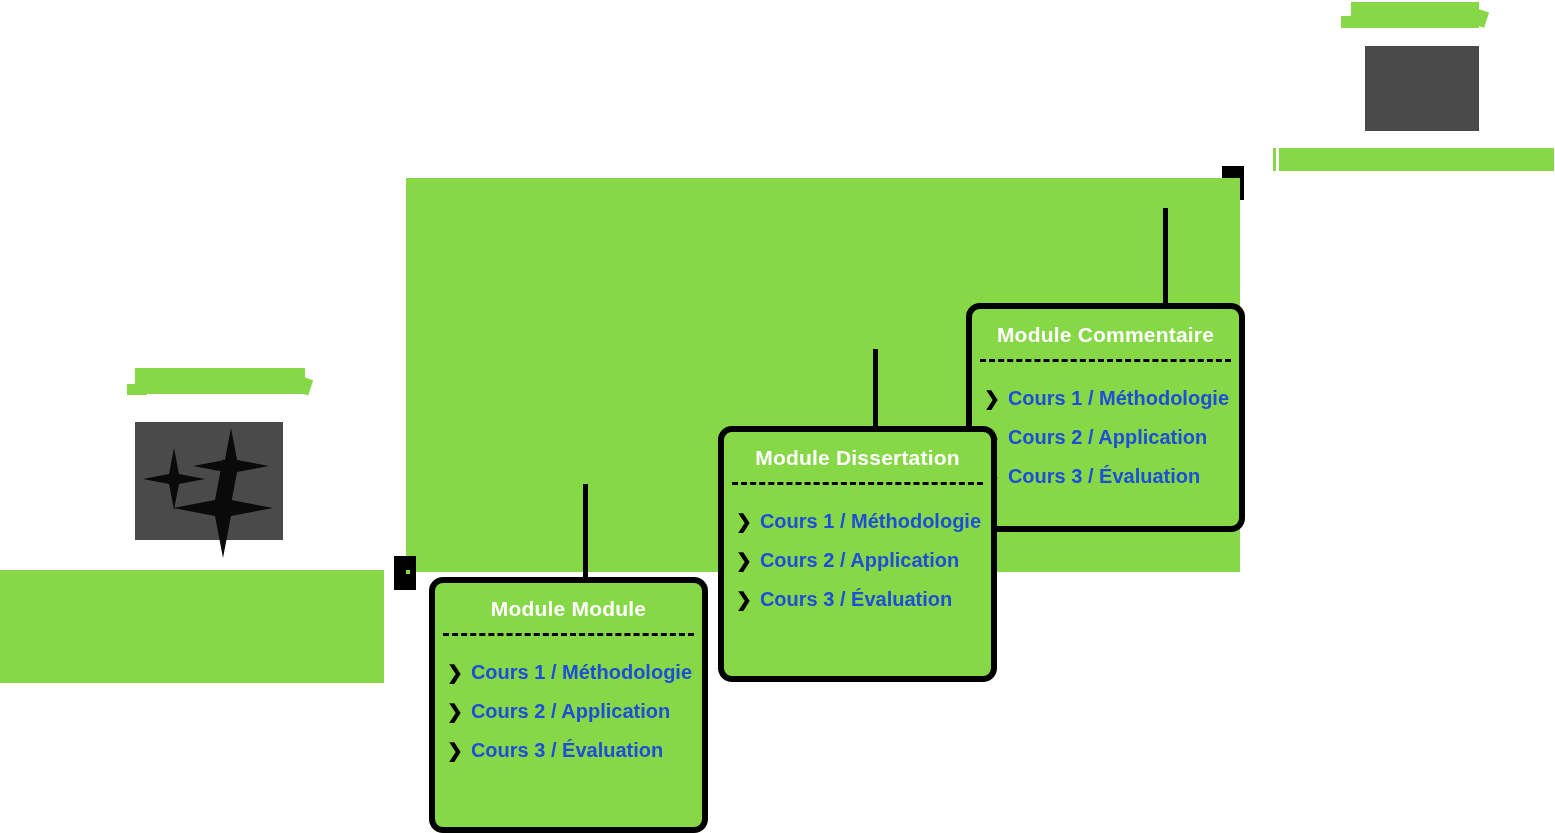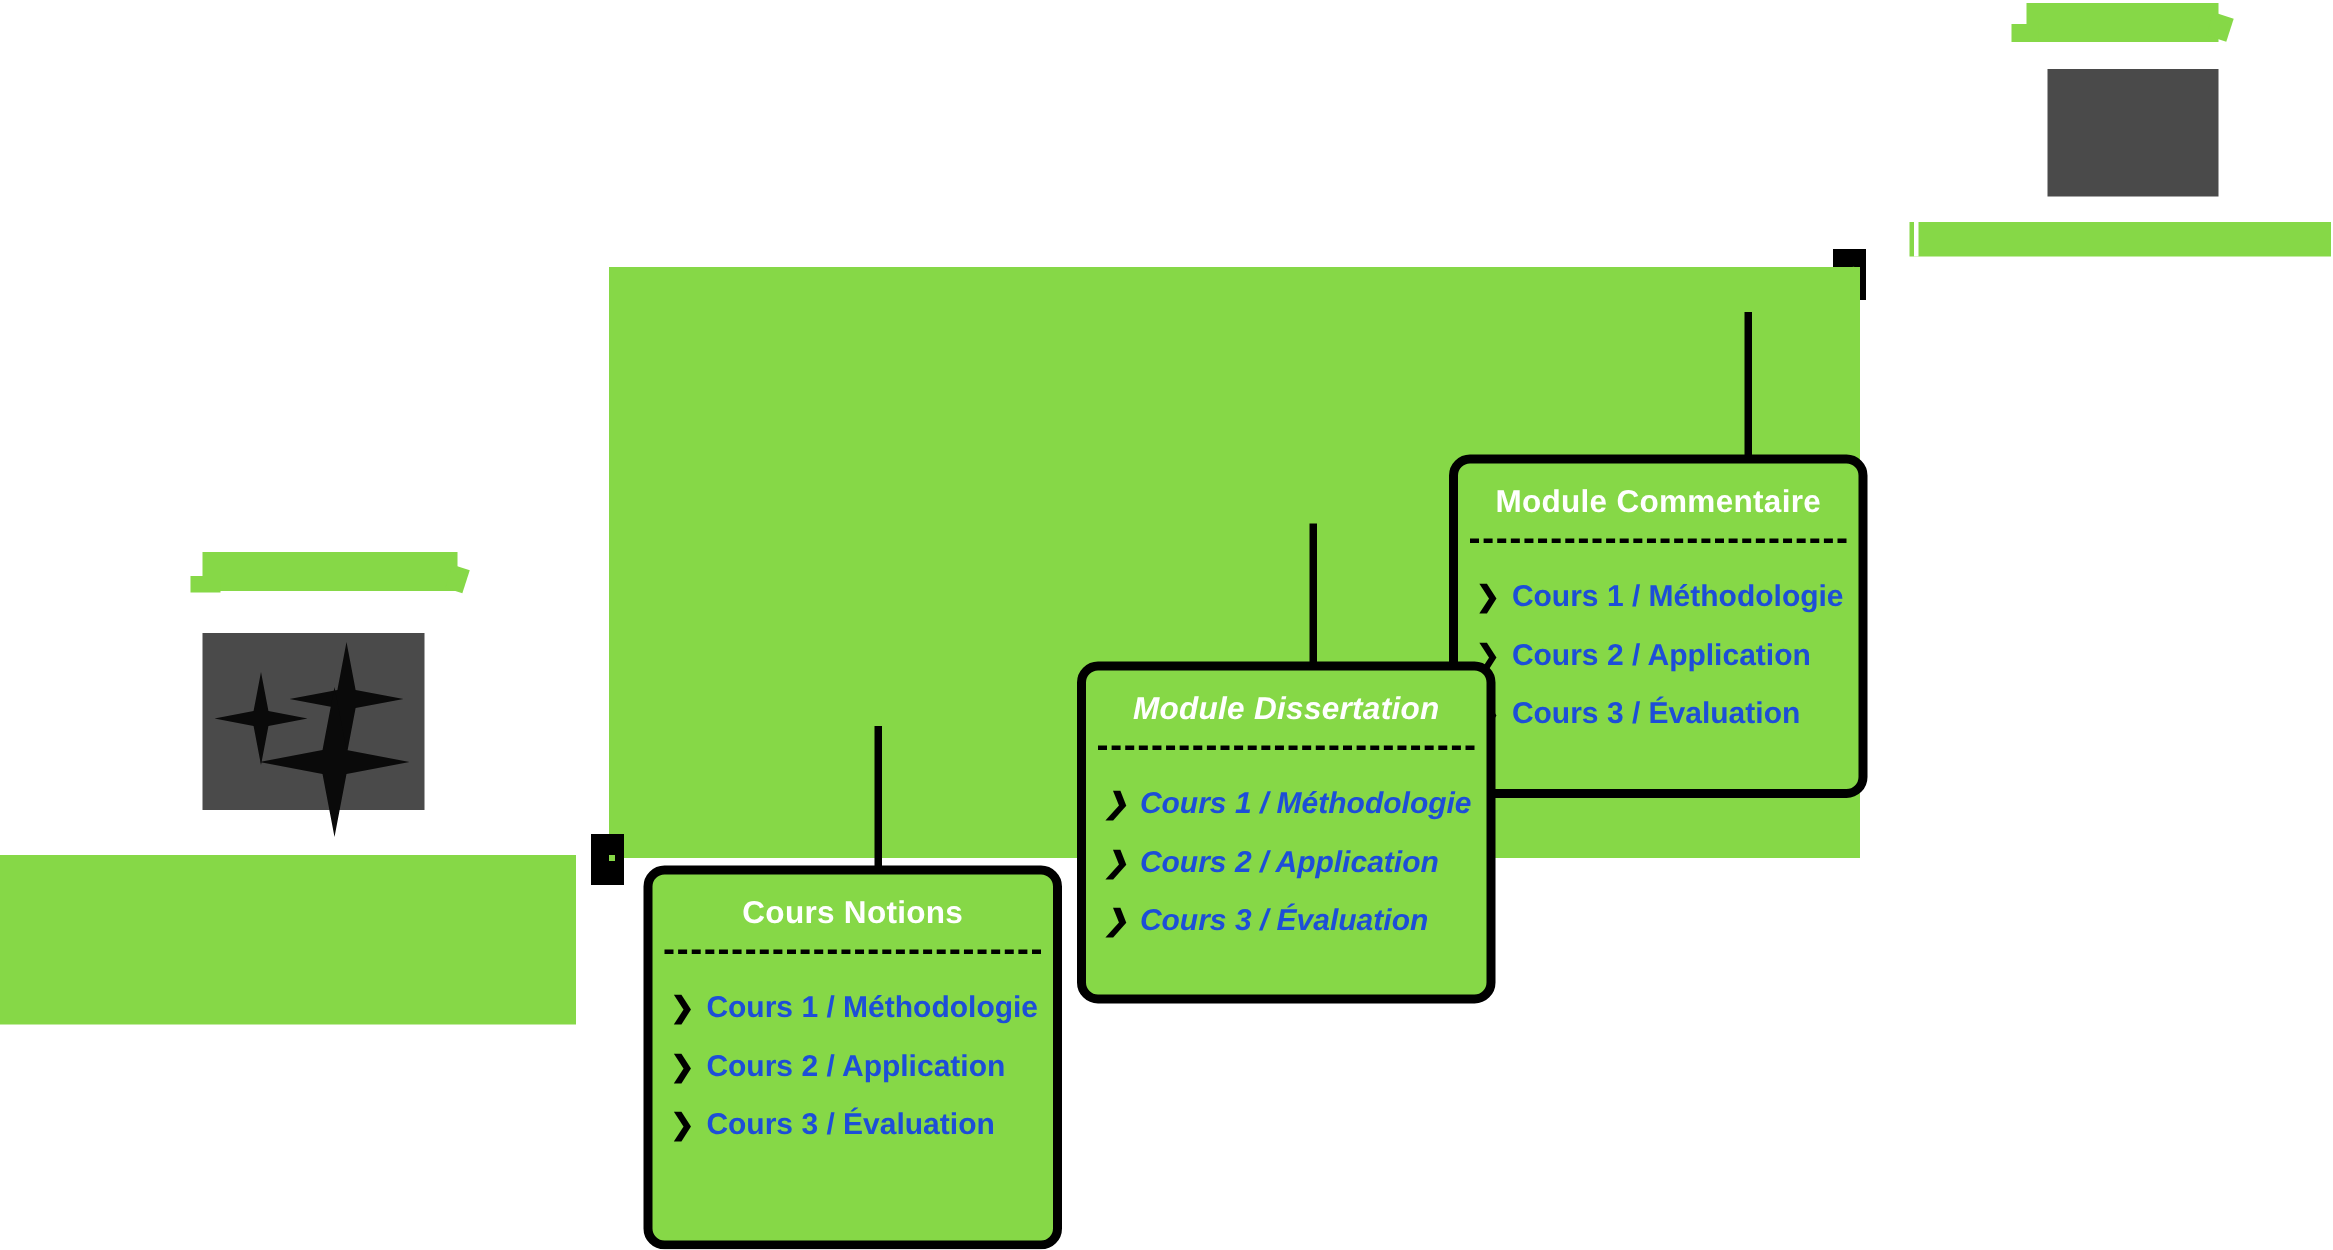--- a/index.html
+++ b/index.html
@@ -182,41 +182,41 @@
         <span class="chev">❯</span>
         <span class="item-label">Cours 2 / Application</span>
       </li>
       <li>
         <span class="chev">❯</span>
         <span class="item-label">Cours 3 / Évaluation</span>
       </li>
     </ul>
   </div>
 
-  <div class="module-card" style="left:718px; top:441px; width:279px; height:228px;font-style:italic;">
+  <div class="module-card" style="left:718px; top:426px; width:279px; height:256px;">
     <div class="module-title">Module Dissertation</div>
     <div class="module-divider"></div>
     <ul class="module-list">
       <li>
         <span class="chev">❯</span>
         <span class="item-label">Cours 1 / Méthodologie</span>
       </li>
       <li>
         <span class="chev">❯</span>
         <span class="item-label">Cours 2 / Application</span>
       </li>
       <li>
         <span class="chev">❯</span>
         <span class="item-label">Cours 3 / Évaluation</span>
       </li>
     </ul>
   </div>
 
   <div class="module-card" style="left:429px; top:577px; width:279px; height:256px;">
-    <div class="module-title">Cours Notions</div>
+    <div class="module-title">Module Module</div>
     <div class="module-divider"></div>
     <ul class="module-list">
       <li>
         <span class="chev">❯</span>
         <span class="item-label">Cours 1 / Méthodologie</span>
       </li>
       <li>
         <span class="chev">❯</span>
         <span class="item-label">Cours 2 / Application</span>
       </li>

